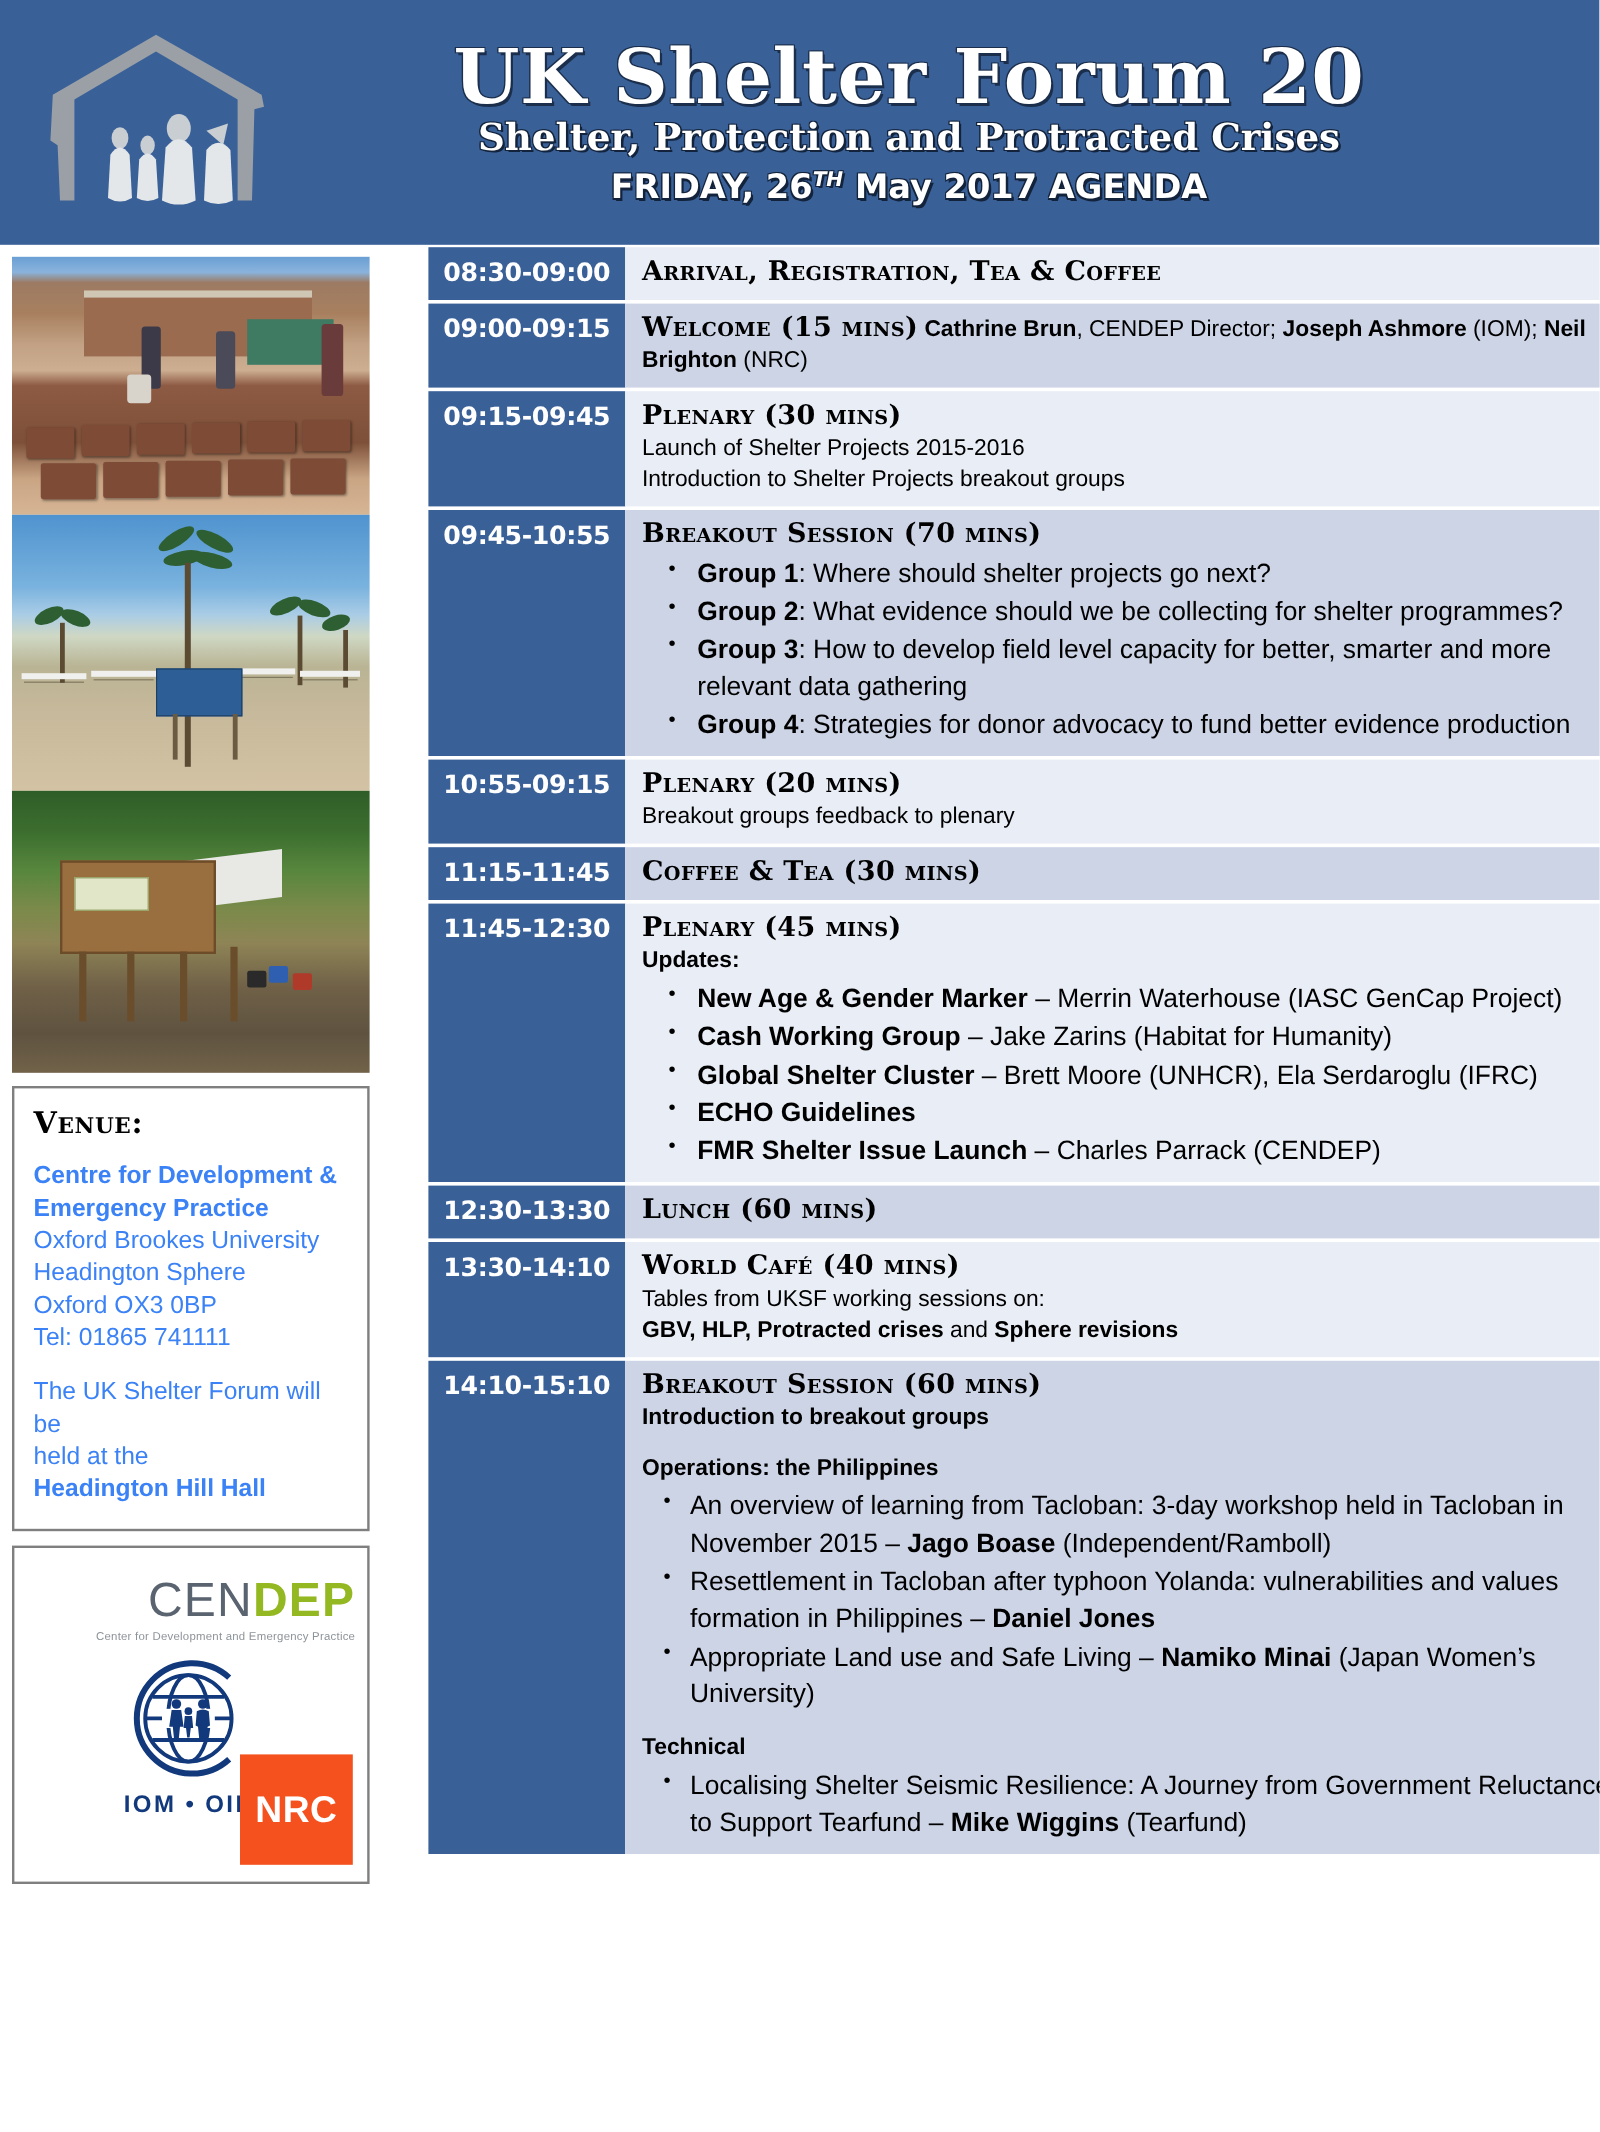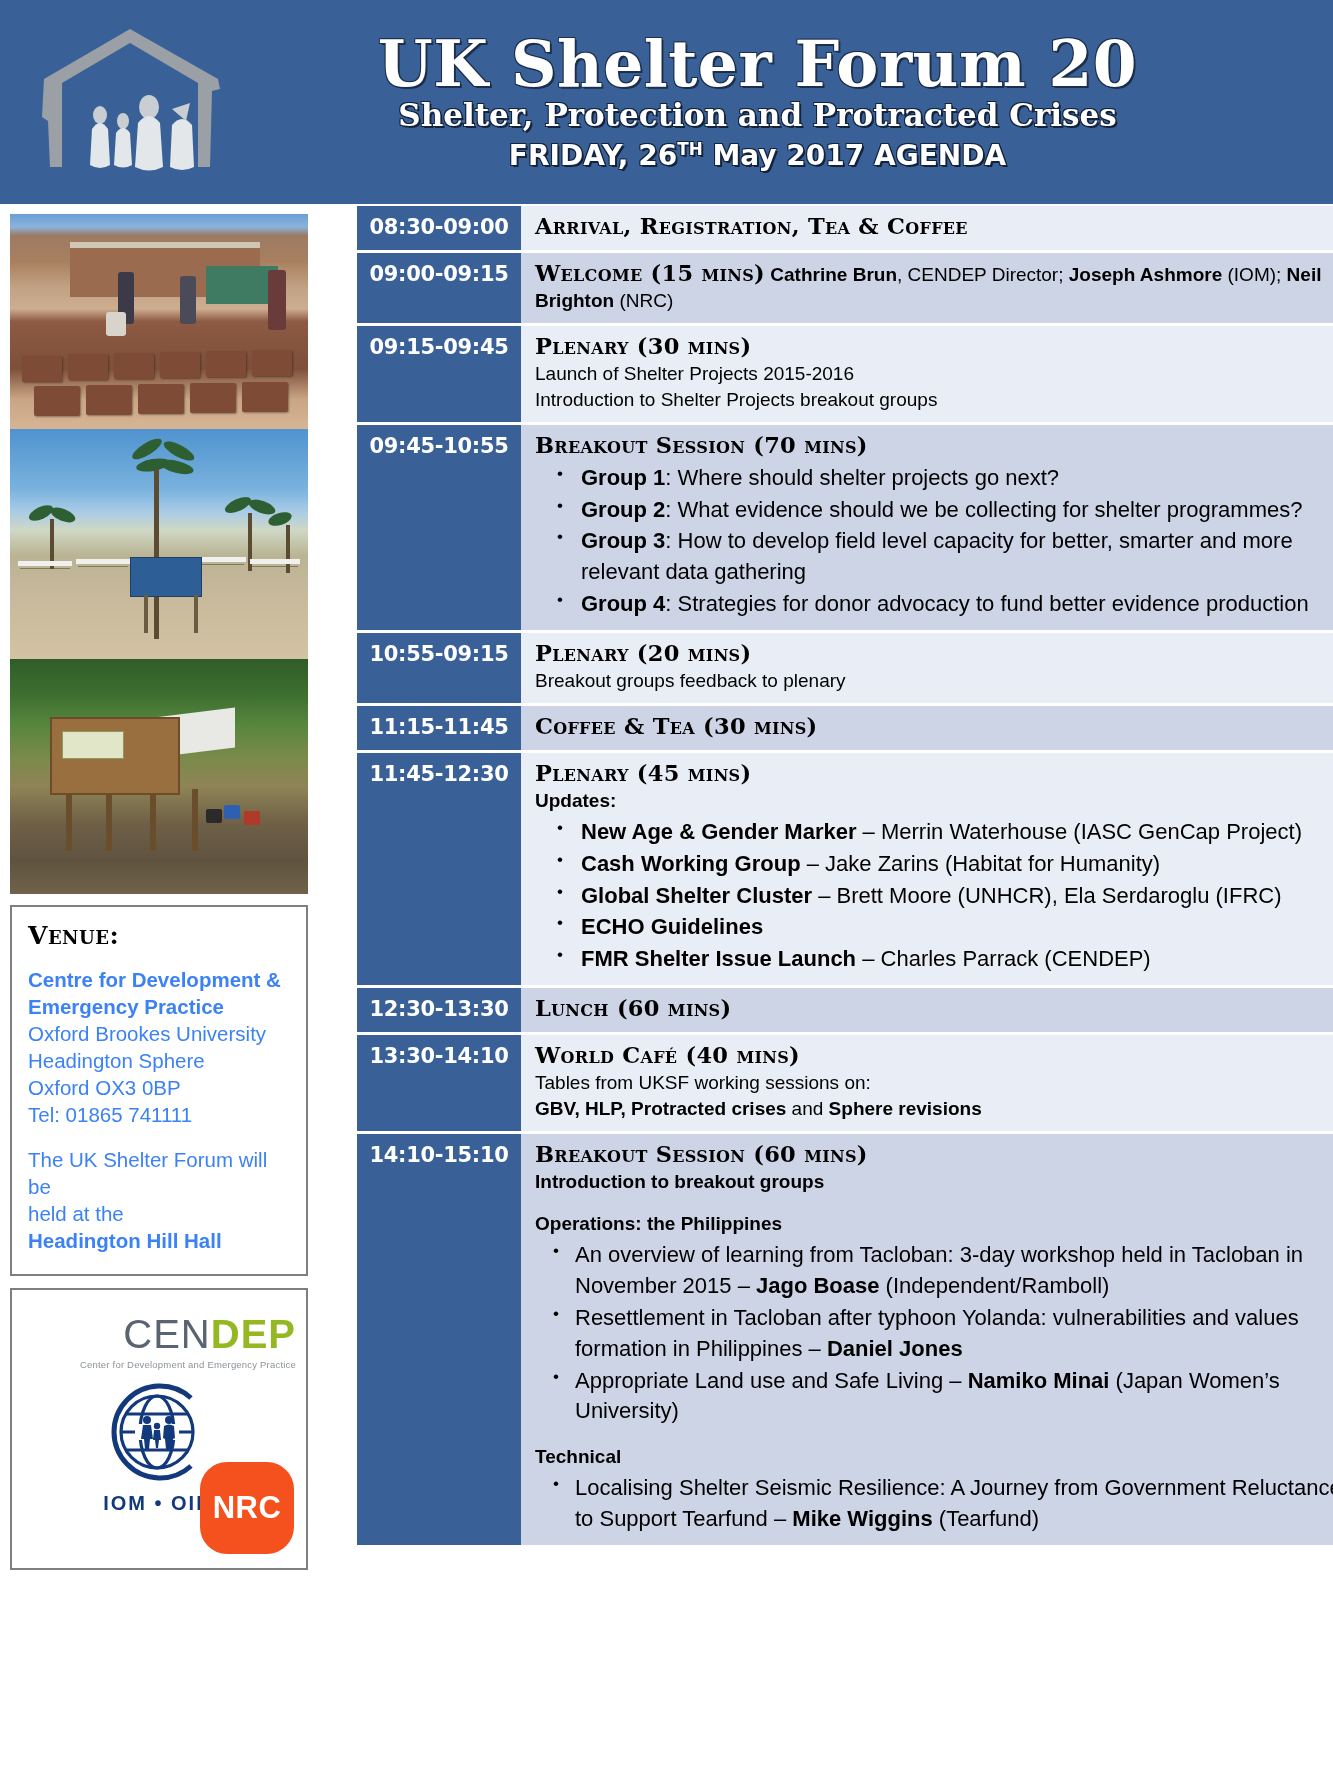--- a/index.html
+++ b/index.html
@@ -43,21 +43,21 @@
   .title-date {
     font-family:"DejaVu Sans", sans-serif;
     font-weight:bold;
     font-size:28px;
     line-height:1.1;
     color:#ffffff;
     margin-top:8px;
     text-shadow: 2px 2px 0 #12233b, -1px -1px 0 #12233b, 1px -1px 0 #12233b, -1px 1px 0 #12233b;
     white-space:nowrap;
   }
-  .title-date sup { font-size:0.6em; vertical-align:super; }
+  .title-date sup { font-size:0.6em; vertical-align:super;font-style:italic; }
 
   
   .left-col { position:absolute; left:10px; top:214px; width:244px; }
 
   .photo { width:298px; border:0; position:relative; overflow:hidden; }
   .photo-1 { height:215px; }
   .photo-2 { height:230px; }
   .photo-3 { height:235px; }
 
   
@@ -124,21 +124,21 @@
   .cendep { text-align:right; margin-top:8px; }
   .cendep-word { font-size:40px; letter-spacing:1px; line-height:1; font-family:"Liberation Sans", sans-serif; }
   .cendep-cen { color:#5a6470; font-weight:400; }
   .cendep-dep { color:#94b821; font-weight:bold; }
   .cendep-tag { font-size:9.5px; color:#8d9398; margin-top:5px; letter-spacing:0.2px; }
   .iom { text-align:center; margin-top:12px; }
   .iom-label { font-size:20px; font-weight:bold; color:#12397c; letter-spacing:2px; margin-top:2px; }
   .nrc {
     position:absolute; right:12px; bottom:14px;
     width:94px; height:92px; background:#f4511e;
-    display:flex; align-items:center; justify-content:center;border-radius:27px;
+    display:flex; align-items:center; justify-content:center;
   }
   .nrc span { color:#fff; font-weight:bold; font-size:31px; letter-spacing:0.5px; }
 
   
   .agenda { position:absolute; left:313px; top:206px; width:1011px;padding-left:44px; }
   .row { display:flex; align-items:stretch; width:1011px; margin-bottom:3px; }
   .row .time {
     flex:0 0 164px; background:#3a6098; color:#ffffff;
     font-family:"DejaVu Sans", sans-serif; font-weight:bold;
     font-size:21px; letter-spacing:-0.3px;

